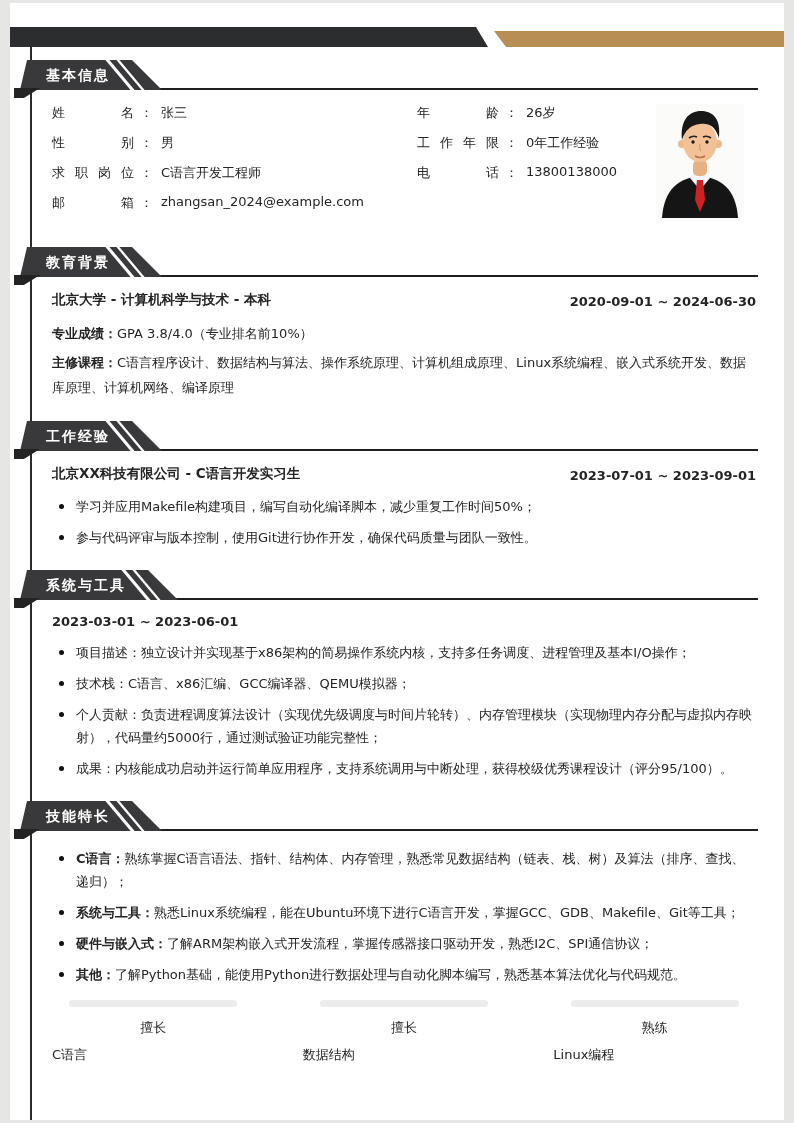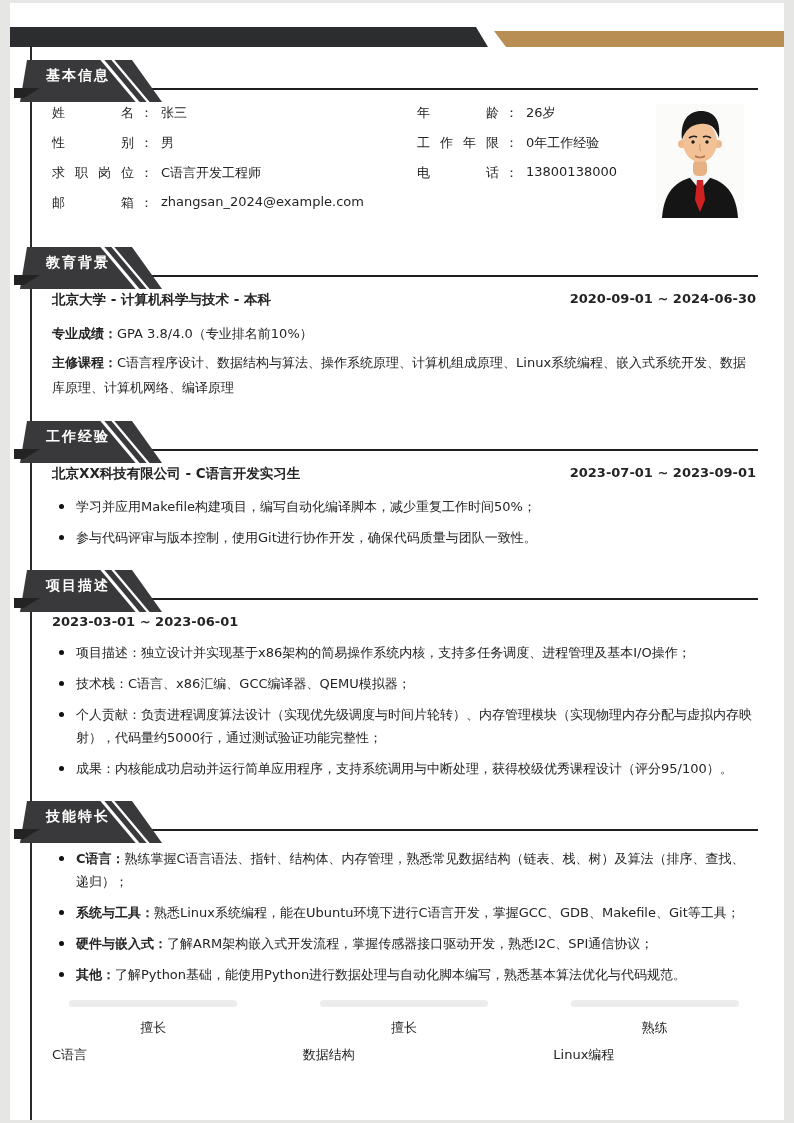--- a/index.html
+++ b/index.html
@@ -36,21 +36,21 @@
   
   .content { position:relative; padding-top:57px; }
   .section { margin-bottom:21px; }
   .sec-header {
     position:relative;
     margin:0 26px 0 10px;
     border-bottom:2px solid #1f1f1f;
     height:30px;
   }
   .sec-tab {
-    position:relative; display:inline-block; height:42px; line-height:30px;
+    position:relative; display:inline-block; height:30px; line-height:30px;
     background:#39393b; color:#fff;
     font-size:14px; font-weight:bold; letter-spacing:2px;
     padding:0 52px 0 26px;
     clip-path:polygon(7px 0, calc(100% - 30px) 0, 100% 100%, 0 100%);
   }
   .stripe { position:absolute; top:-3px; bottom:-3px; background:#fff; transform:skewX(40deg); }
   .stripe.s1 { right:40px; width:4px; }
   .stripe.s2 { right:30px; width:3px; }
   .tab-fold {
     position:absolute; left:-6px; top:100%; width:26px; height:10px;
@@ -64,21 +64,21 @@
   .col-right { flex:1; }
   .info-row { display:flex; margin-bottom:12px; font-size:13px; }
   .info-label { width:82px; text-align:justify; text-align-last:justify; }
   .info-colon { padding:0 8px 0 6px; }
   .photo {
     position:absolute; right:12px; top:0; width:88px; height:114px;
     background:#fbfbfa;
   }
   
   .row-title {
-    display:flex; justify-content:space-between; align-items:flex-start;
+    display:flex; justify-content:space-between; align-items:flex-end;
     font-size:13.5px; font-weight:bold; margin-bottom:12px;
   }
   .date { font-size:13px; font-weight:600; white-space:nowrap; }
   .lead-line { font-size:13px; line-height:25px; margin-bottom:4px; }
   .lead-line b { font-weight:bold; }
   
   ul.bullets { margin:2px 0 0 0; padding:0; list-style:none; }
   ul.bullets li {
     position:relative; padding-left:24px;
     font-size:13px; line-height:23px; margin-bottom:8px;
@@ -230,21 +230,21 @@
         <ul class="bullets">
           <li>学习并应用Makefile构建项目，编写自动化编译脚本，减少重复工作时间50%；</li>
           <li>参与代码评审与版本控制，使用Git进行协作开发，确保代码质量与团队一致性。</li>
         </ul>
       </div>
     </div>
 
     <div class="section">
       <div class="sec-header">
         <span class="sec-tab">
-          <span>项目描述</span>
+          <span>系统与工具</span>
           <span class="stripe s1"></span>
           <span class="stripe s2"></span>
         </span>
         <span class="tab-fold"></span>
       </div>
       <div class="sec-body">
         <div class="row-title">
           <span class="date">2023-03-01 ~ 2023-06-01</span>
         </div>
         <ul class="bullets">

